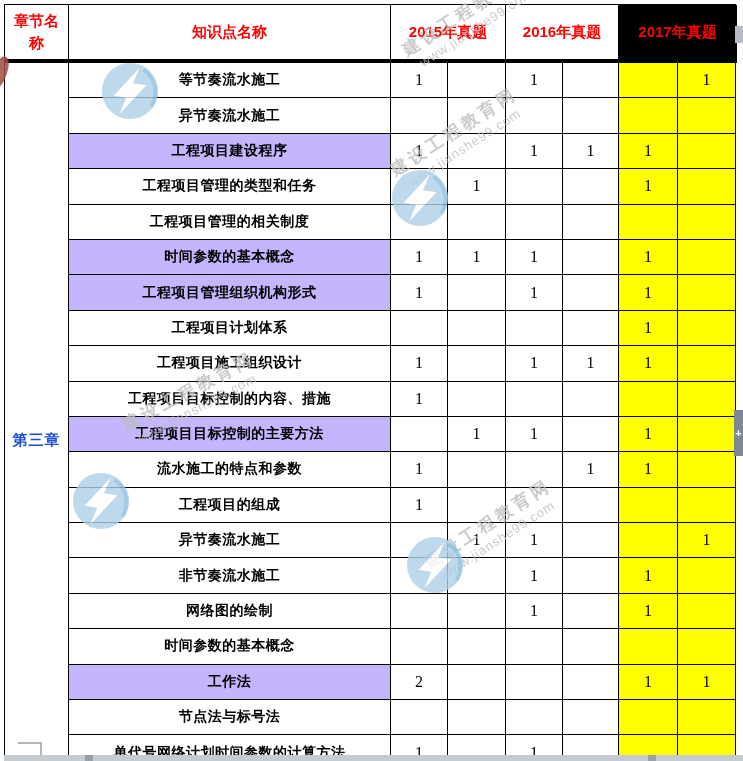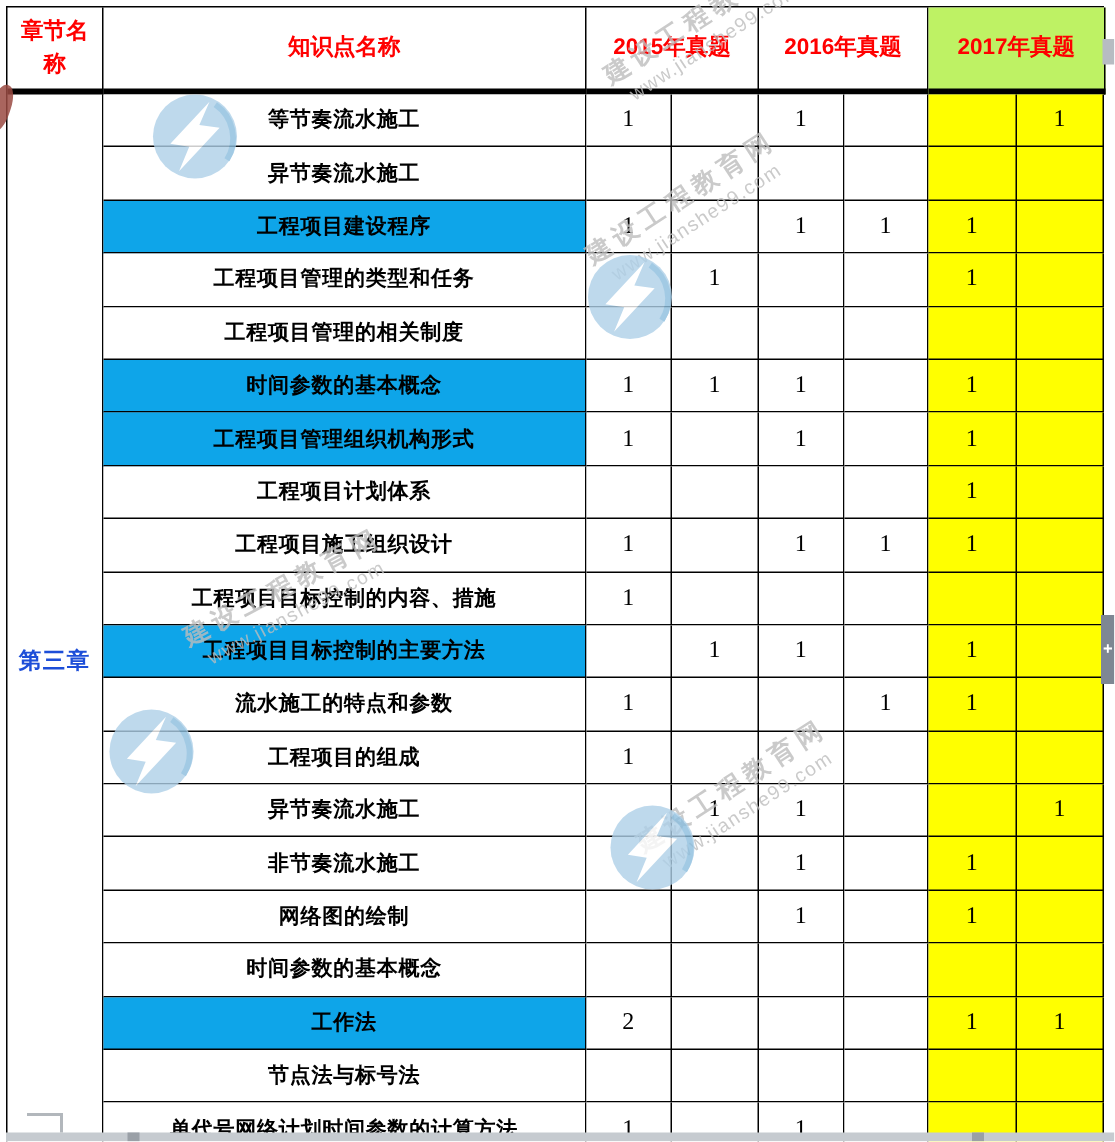--- a/index.html
+++ b/index.html
@@ -5,30 +5,30 @@
   * { box-sizing: border-box; margin: 0; padding: 0; }
   html,body { width:743px; height:761px; }
   body { font-family: "Liberation Sans", sans-serif; background:#fff; }
   #page { position:relative; width:743px; height:761px; background:#fff; overflow:hidden; }
 
   
   #sheet { position:absolute; left:4px; top:4px; width:732px; border-top:1px solid #000; border-left:1px solid #000; background:#fff; }
   .header { display:grid; grid-template-columns:64px 322px 115px 113px 118px; height:58px; }
   .hcell { border-right:1px solid #000; border-bottom:4px solid #000; display:flex; align-items:center; justify-content:center; text-align:center;
            color:#f00; font-weight:bold; font-size:15px; line-height:1.45; padding:0 6px; }
-  .hcell.y2017 { background:#bef264; }
+  .hcell.y2017 { background:#000000; }
 
   .body { display:flex; }
   .chapter { width:64px; border-right:1px solid #000; display:flex; align-items:center; justify-content:center; }
   .chapter span { font-size:15px; font-weight:bold; color:#1d4ed8; transform:translateY(24px); letter-spacing:1px; }
   .rows { width:668px; }
   .row { display:grid; grid-template-columns:322px 57px 58px 57px 56px 59px 58px; height:35.4px; }
   .cell { border-right:1px solid #000; border-bottom:1px solid #000; display:flex; align-items:center; justify-content:center; background:#fff; }
   .cell.name { font-size:14px; font-weight:bold; color:#000; letter-spacing:0.5px; }
-  .row.green .cell.name { background:#0ea5e9; }
+  .row.green .cell.name { background:#c4b5fd; }
   .cell.num { font-family:"Liberation Serif","DejaVu Serif",serif; font-size:16px; color:#000; }
   .cell.yellow { background:#ffff00; }
 
   
   #wm { position:absolute; inset:0; pointer-events:none; overflow:hidden; z-index:5; }
   .wm-text { position:absolute; text-align:center; color:#bdbdbd; opacity:0.8; transform:translate(-50%,-50%) rotate(-33deg); white-space:nowrap; }
   .wm-text .cn { font-size:17px; letter-spacing:4px; font-weight:bold; }
   .wm-text .url { font-size:13px; letter-spacing:1px; }
   .wm-logo { position:absolute; width:58px; height:58px; opacity:0.8; }
   .wm-frag { position:absolute; left:-6px; top:56px; width:13px; height:32px; background:#9a4a42; border-radius:45%; opacity:0.85; transform:rotate(18deg); }

